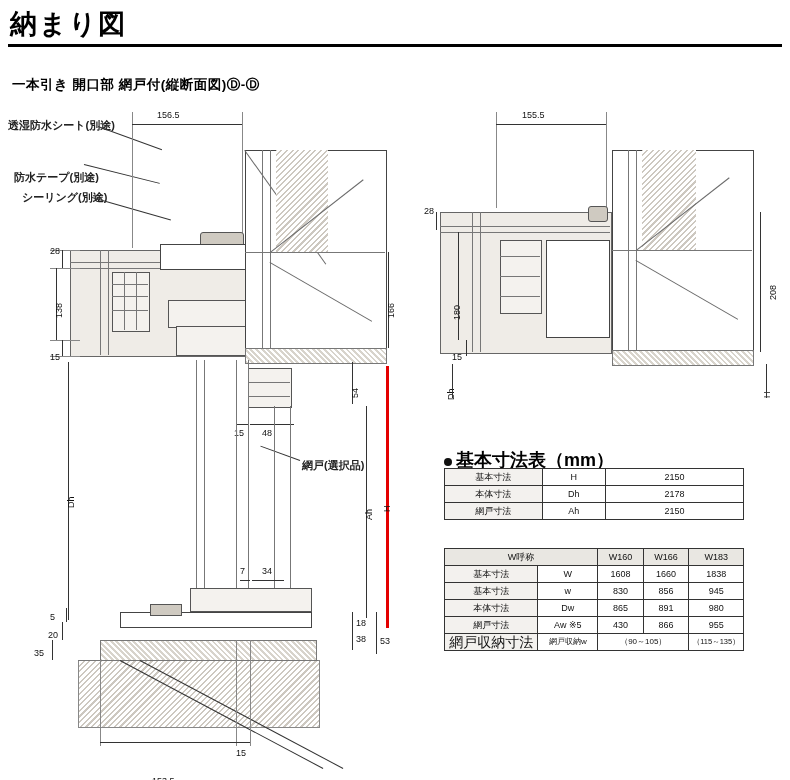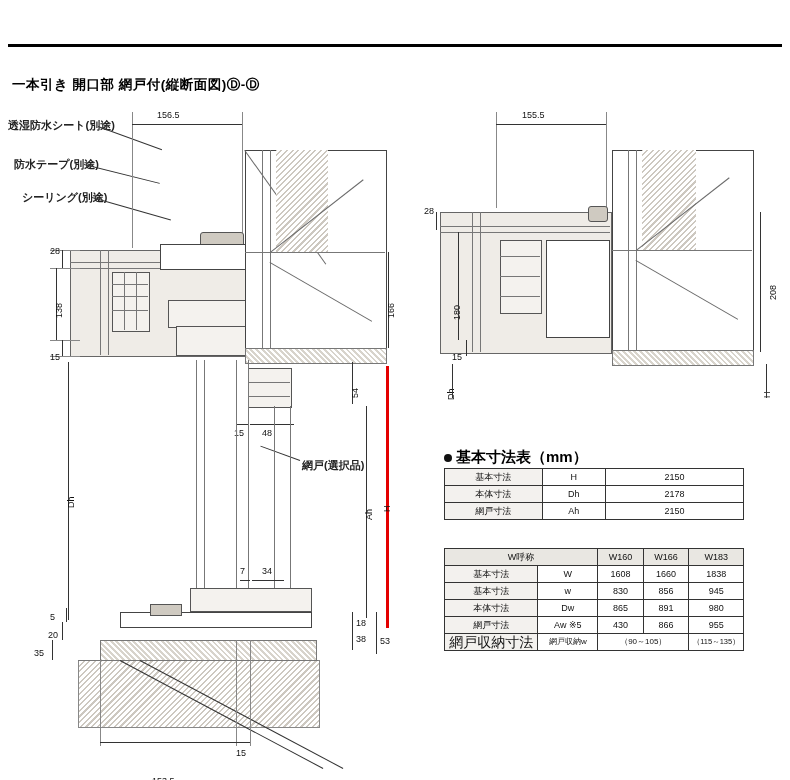--- a/index.html
+++ b/index.html
@@ -53,44 +53,45 @@
   .hatch2{
     position:absolute;
     background:repeating-linear-gradient(-45deg,#cdc8c0 0 1.5px,#ffffff 1.5px 4px);
     border:1px solid #888;
   }
   .glassline{position:absolute;background:#6a6a6a;height:1px;}
   .thin{position:absolute;background:#777;height:1px;}
   .thinv{position:absolute;background:#777;width:1px;}
 
   
-  .tbl-title{position:absolute;font-size:15px;font-weight:bold;color:#000;}
+  .tbl-title{position:absolute;font-size:18px;font-weight:bold;color:#000;}
   table.t{position:absolute;border-collapse:collapse;font-size:9px;background:#fff;}
   table.t td,table.t th{
     border:1px solid #333;padding:1px 3px;text-align:center;
     font-weight:normal;color:#111;height:14px;line-height:12px;
     white-space:nowrap;
   }
   table.t th{background:#e9e7e2;font-size:9px;}
   table.t td.rowhead{background:#f3f1ee;text-align:center;}
   .note{position:absolute;font-size:8.5px;color:#111;line-height:1.45;white-space:pre;}
   .bullet{display:inline-block;width:8px;height:8px;border-radius:50%;background:#111;margin-right:4px;}
 </style>
 </head>
 <body>
 
 <div id="page">
 
+  <div class="page-title">納まり図</div>
   <div class="title-rule"></div>
   <div class="subtitle">一本引き 開口部 網戸付(縦断面図)Ⓓ-Ⓓ</div>
 
   <div class="lbl-sm" style="left:8px;top:118px;">透湿防水シート(別途)</div>
   <div class="lead-d" style="left:98px;top:126px;width:68px;transform:rotate(20deg);"></div>
 
-  <div class="lbl-sm" style="left:14px;top:157px;">防水テープ(別途)</div>
+  <div class="lbl-sm" style="left:14px;top:170px;">防水テープ(別途)</div>
   <div class="lead-d" style="left:84px;top:164px;width:78px;transform:rotate(14deg);"></div>
 
   <div class="lbl-sm" style="left:22px;top:190px;">シーリング(別途)</div>
   <div class="lead-d" style="left:92px;top:197px;width:82px;transform:rotate(16deg);"></div>
 
   <div class="ext" style="left:132px;top:112px;height:136px;"></div>
   <div class="ext" style="left:242px;top:112px;height:140px;"></div>
   <div class="dl" style="left:132px;top:124px;width:110px;"></div>
   <div class="dim" style="left:157px;top:110px;">156.5</div>
 

